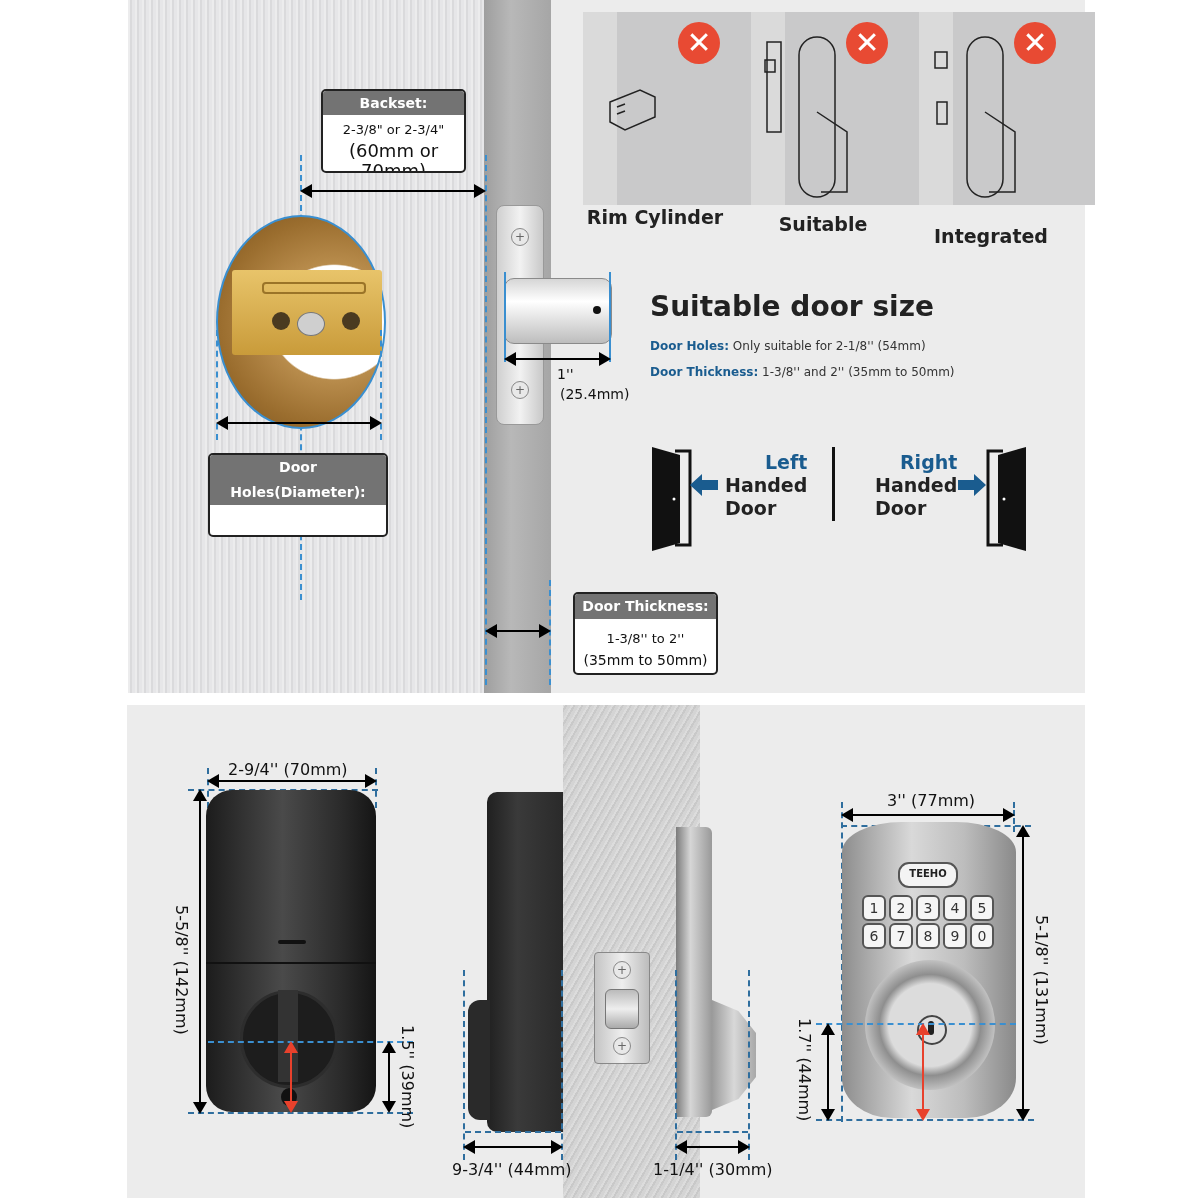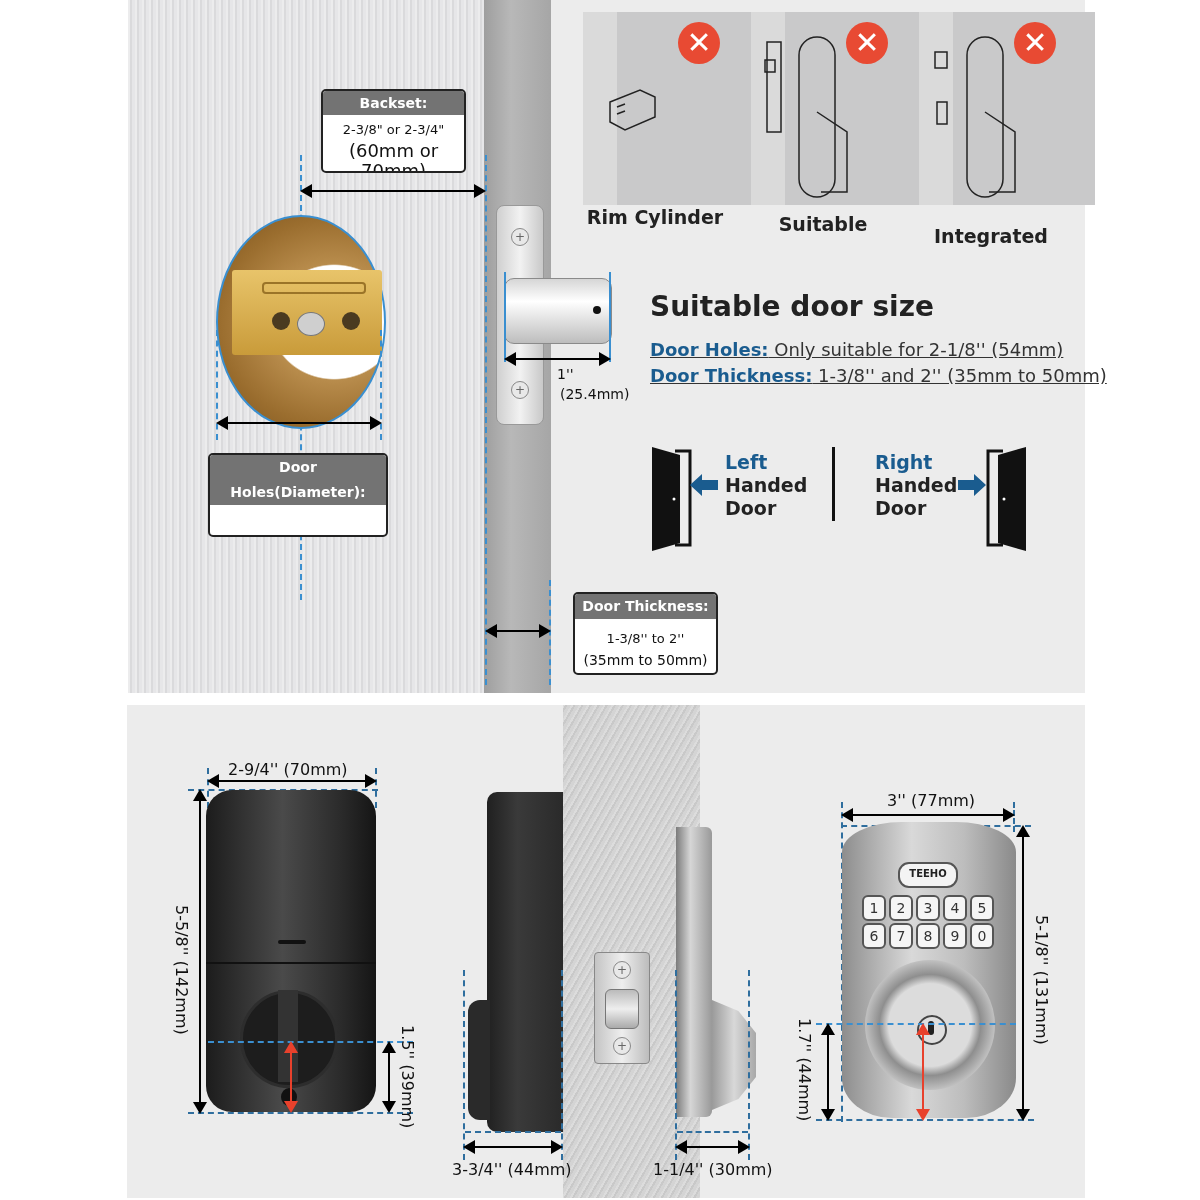--- a/index.html
+++ b/index.html
@@ -50,26 +50,26 @@
     background:linear-gradient(180deg,#d6d6d6,#ffffff 35%,#bdbdbd); border:1px solid #8a8a8a; }
 
   
   .lock-card { width:176px; height:193px; background:#c9c9ca; }
   .lock-card .strip { position:absolute; left:0; top:0; width:34px; height:100%; background:#dadada; }
   .x-badge { width:42px; height:42px; border-radius:50%; background:#e84a33; color:#fff;
     font-size:30px; line-height:42px; text-align:center; font-weight:bold; }
   .card-label { width:176px; text-align:center; font-size:19px; font-weight:bold; color:#222; }
 
   .title { font-size:28px; font-weight:bold; color:#222; }
-  .spec { font-size:18px; color:#333;text-decoration:underline; }
+  .spec { font-size:12px; color:#333; }
   .spec .k { color:#1a5c8f; font-weight:bold; }
 
   .door-icon { width:60px; height:112px; }
   .hand-label { font-size:19px; line-height:23px; color:#222; font-weight:bold; }
-  .hand-label .accent { color:#1a5c8f; }
+  .hand-label .accent { color:#1a5c8f;text-align:right; }
 
   
   #bottom-panel { left:127px; top:705px; width:958px; height:493px; background:#ececec; }
   #door-strip { left:563px; top:705px; width:137px; height:493px;
     background:repeating-linear-gradient(120deg,#dcdcdc 0 2px,#c9c9c9 2px 4px,#d4d4d4 4px 7px); }
   .dim-label { font-size:16px; color:#111; white-space:nowrap; }
   .vtext { writing-mode:vertical-rl; font-size:16px; color:#111; white-space:nowrap; }
 
   #smart-lock-front { left:206px; top:790px; width:170px; height:322px; border-radius:26px;
     background:linear-gradient(90deg,#1c1c1c,#4a4a4a 45%,#2a2a2a 80%,#151515); }
@@ -249,21 +249,21 @@
   <div class="abs screw" style="left:18px;top:84px;">+</div>
   <div class="abs" style="left:10px;top:36px;width:32px;height:38px;border-radius:6px;background:linear-gradient(180deg,#bbb,#eee,#aaa);border:1px solid #777;"></div>
 </div>
 <div id="side-keypad" class="abs"></div>
 <div class="abs" style="left:712px;top:1000px;width:44px;height:110px;background:linear-gradient(90deg,#9a9a9a,#d8d8d8,#a8a8a8);clip-path:polygon(0 0,60% 10%,100% 30%,100% 70%,60% 90%,0 100%);"></div>
 
 <div class="abs dash-v" style="left:463px;top:970px;height:190px;border-color:#2f6e9e;"></div>
 <div class="abs dash-v" style="left:561px;top:970px;height:190px;border-color:#2f6e9e;"></div>
 <div class="abs dash-h" style="left:465px;top:1131px;width:96px;"></div>
 <div class="abs arrow-h" style="left:465px;top:1146px;width:96px;"></div>
-<div class="abs dim-label" style="left:452px;top:1160px;">3-3/4'' (44mm)</div>
+<div class="abs dim-label" style="left:452px;top:1160px;">9-3/4'' (44mm)</div>
 
 <div class="abs dash-v" style="left:675px;top:970px;height:190px;border-color:#2f6e9e;"></div>
 <div class="abs dash-v" style="left:748px;top:970px;height:190px;border-color:#2f6e9e;"></div>
 <div class="abs dash-h" style="left:677px;top:1131px;width:71px;"></div>
 <div class="abs arrow-h" style="left:677px;top:1146px;width:71px;"></div>
 <div class="abs dim-label" style="left:653px;top:1160px;">1-1/4'' (30mm)</div>
 
 <div class="abs dim-label" style="left:887px;top:791px;">3'' (77mm)</div>
 <div class="abs dash-v" style="left:841px;top:802px;height:320px;border-color:#2f6e9e;"></div>
 <div class="abs dash-v" style="left:1013px;top:802px;height:30px;border-color:#2f6e9e;"></div>

